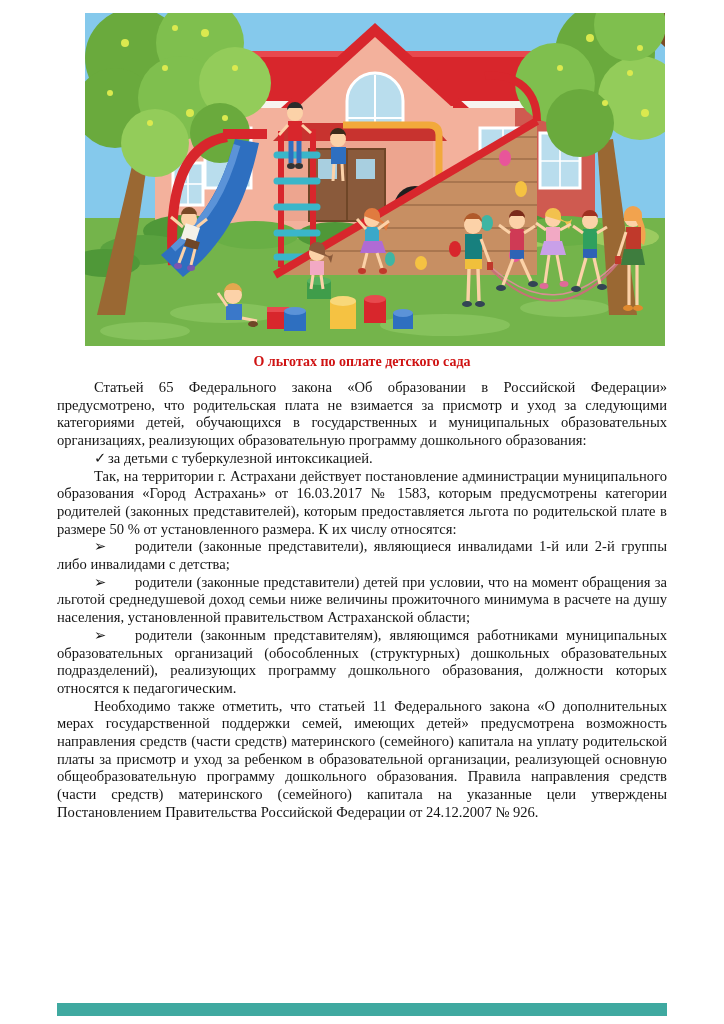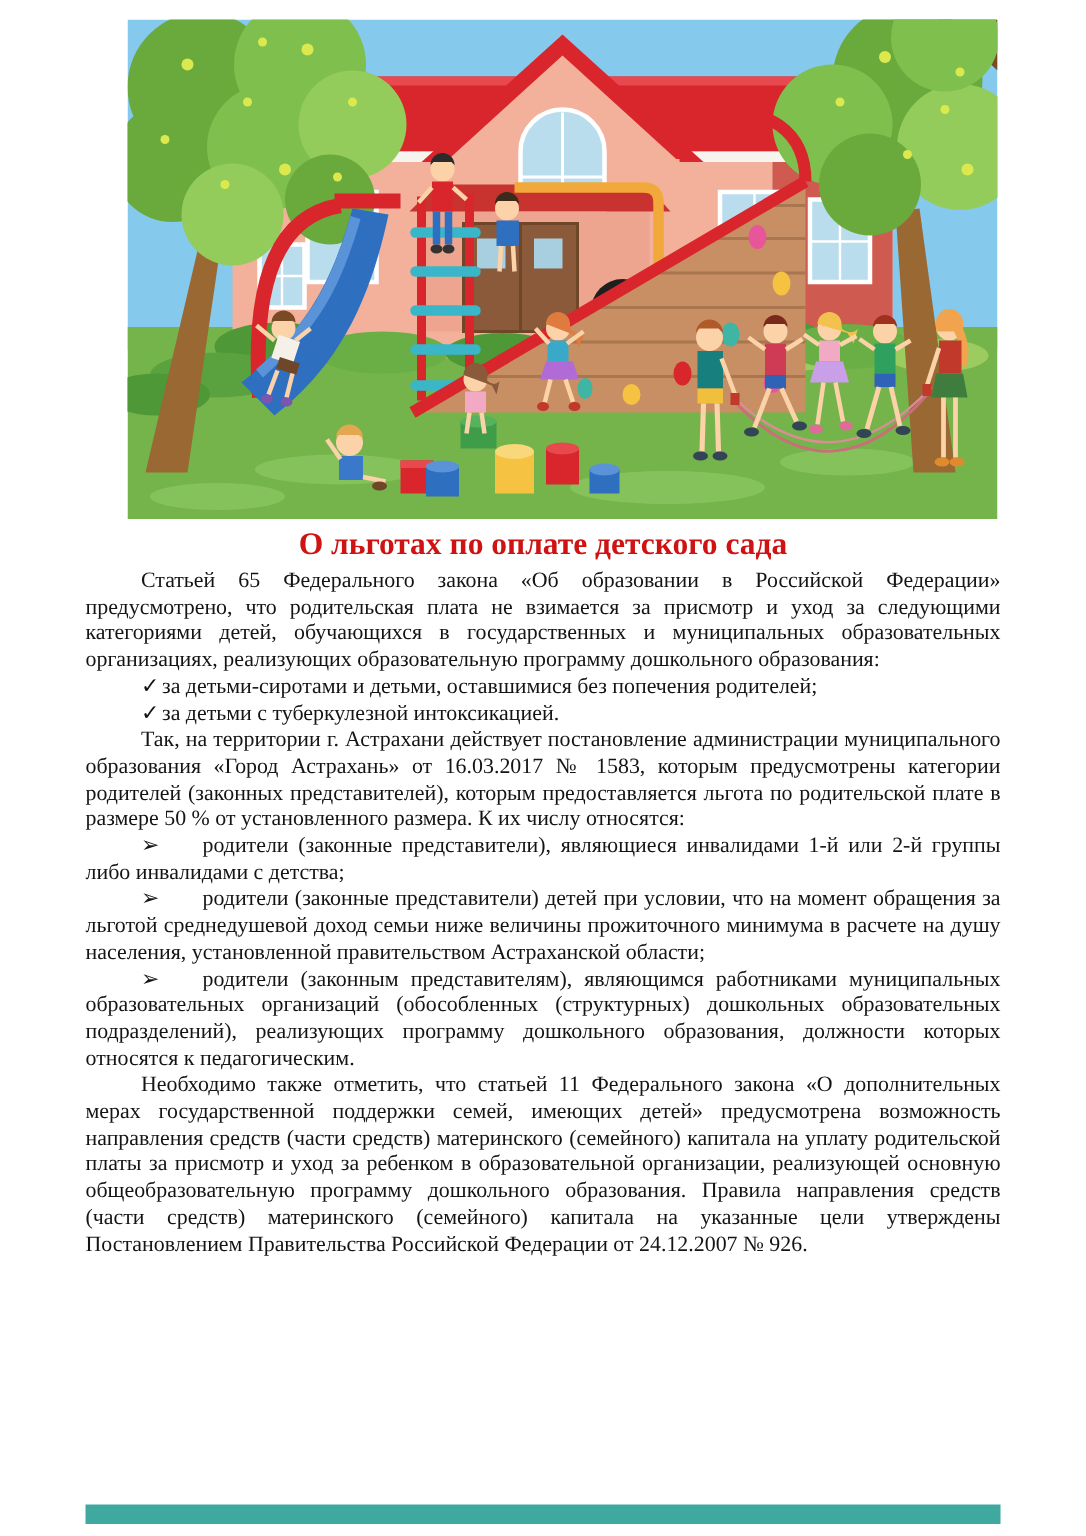--- a/index.html
+++ b/index.html
@@ -6,21 +6,21 @@
   .page{
     position:relative;width:724px;height:1024px;background:#ffffff;
     margin:0 auto;overflow:hidden;
     font-family:"Liberation Serif","DejaVu Serif",serif;
     color:#141414;
   }
   .illustration{position:absolute;left:85px;top:13px;width:580px;height:333px;}
   .illustration svg{display:block;width:100%;height:100%;}
   .doc-title{
     position:absolute;left:57px;top:352px;width:610px;
-    text-align:center;font-weight:bold;font-size:21px;line-height:20px;
+    text-align:center;font-weight:bold;font-size:14px;line-height:20px;
   }
   .doc-body{
     position:absolute;left:57px;top:379px;width:610px;
     font-size:14.6px;line-height:17.7px;text-align:justify;
   }
   .doc-body p{margin:0;padding:0;text-indent:37px;}
   .check-line{text-indent:35px;text-align:left;}
   .check-mark{display:inline-block;width:14px;text-indent:0;}
   .arrow-mark{display:inline-block;width:41px;text-indent:0;}
   .footer-bar{position:absolute;left:57px;top:1003px;width:610px;height:13px;}
@@ -328,21 +328,20 @@
         </g>
       </g>
     </svg>
   </div>
 
   <div class="doc-title" style="color: rgb(207, 18, 18);">О льготах по оплате детского сада</div>
 
   <div class="doc-body">
     <p>Статьей 65 Федерального закона «Об образовании в Российской Федерации» предусмотрено, что родительская плата не взимается за присмотр и уход за следующими категориями детей, обучающихся в государственных и муниципальных образовательных организациях, реализующих образовательную программу дошкольного образования:</p>
 
-    <p class="check-line"><span class="check-mark">✓</span><span>за детьми-сиротами и детьми, оставшимися без попечения родителей;</span></p>
     <p class="check-line"><span class="check-mark">✓</span><span>за детьми с туберкулезной интоксикацией.</span></p>
 
     <p>Так, на территории г. Астрахани действует постановление администрации муниципального образования «Город Астрахань» от 16.03.2017 № 1583, которым предусмотрены категории родителей (законных представителей), которым предоставляется льгота по родительской плате в размере 50 % от установленного размера. К их числу относятся:</p>
 
     <p><span class="arrow-mark">➢</span><span>родители (законные представители), являющиеся инвалидами 1-й или 2-й группы либо инвалидами с детства;</span></p>
     <p><span class="arrow-mark">➢</span><span>родители (законные представители) детей при условии, что на момент обращения за льготой среднедушевой доход семьи ниже величины прожиточного минимума в расчете на душу населения, установленной правительством Астраханской области;</span></p>
     <p><span class="arrow-mark">➢</span><span>родители (законным представителям), являющимся работниками муниципальных образовательных организаций (обособленных (структурных) дошкольных образовательных подразделений), реализующих программу дошкольного образования, должности которых относятся к педагогическим.</span></p>
 
     <p>Необходимо также отметить, что статьей 11 Федерального закона «О дополнительных мерах государственной поддержки семей, имеющих детей» предусмотрена возможность направления средств (части средств) материнского (семейного) капитала на уплату родительской платы за присмотр и уход за ребенком в образовательной организации, реализующей основную общеобразовательную программу дошкольного образования. Правила направления средств (части средств) материнского (семейного) капитала на указанные цели утверждены Постановлением Правительства Российской Федерации от 24.12.2007 № 926.</p>
   </div>

